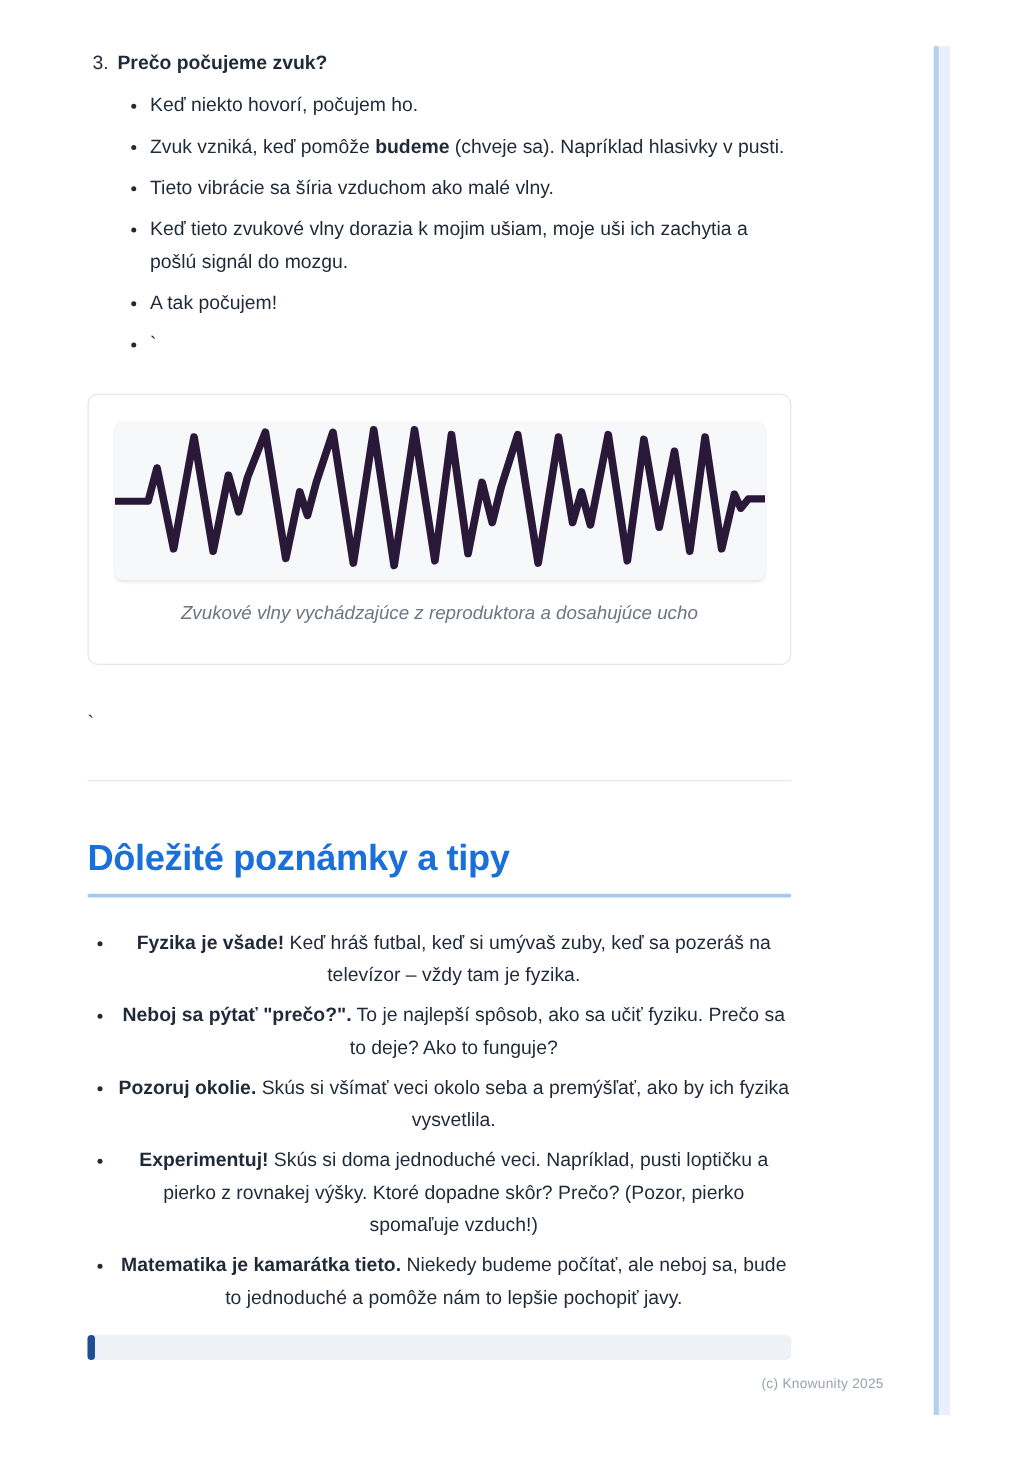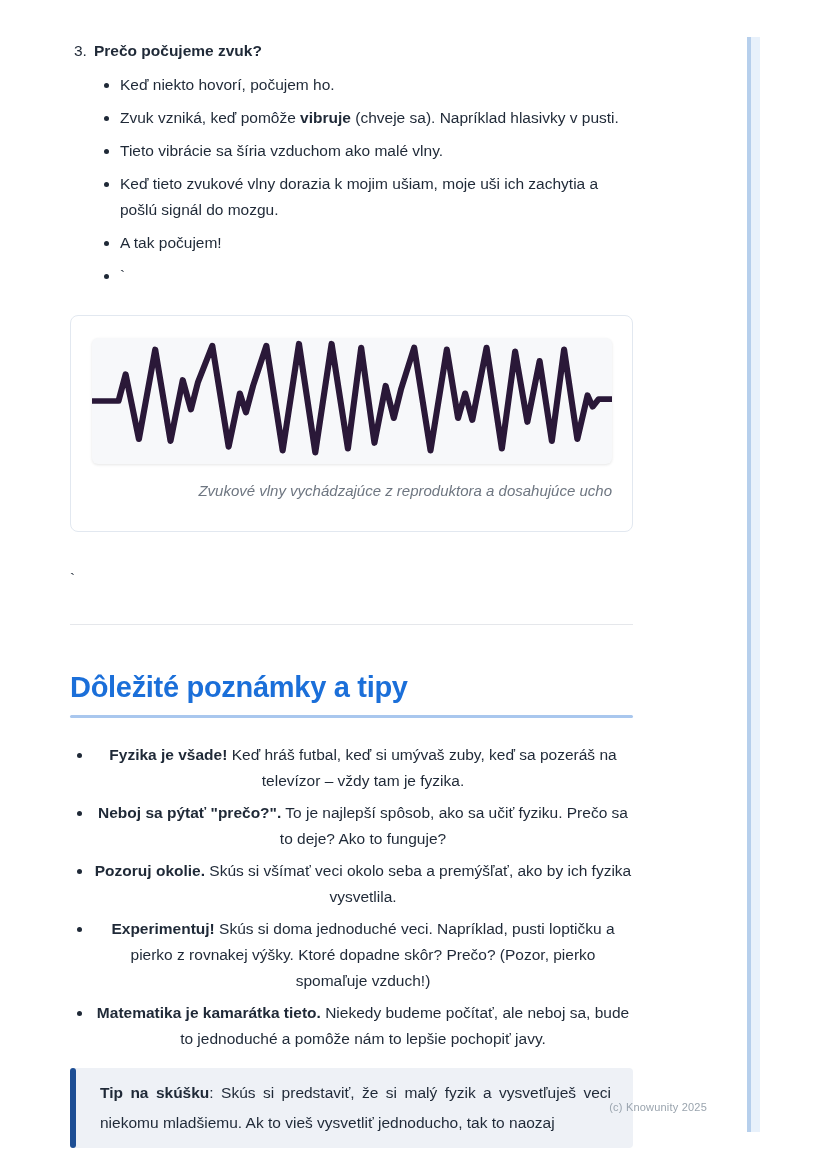--- a/index.html
+++ b/index.html
@@ -46,21 +46,21 @@
     border-radius:6px;
     box-shadow:0 1px 3px rgba(0,0,0,0.10);
     overflow:hidden;
   }
   .wave-panel svg { display:block; width:100%; height:100%; }
   .wave-panel polyline {
     fill:none; stroke:var(--waveform,#2a1838); stroke-width:6;
     stroke-linecap:round; stroke-linejoin:round;
   }
   figcaption {
-    margin-top:16px; text-align:right; font-style:italic;
+    margin-top:16px; text-align:center; font-style:italic;
     font-size:15px; line-height:21px; color:var(--caption,#6e7681);
   }
 
   .stray-backtick { margin-top:34px; font-size:15.5px; line-height:26px; }
 
   hr.section-divider {
     margin-top:32px; border:none; border-top:1px solid var(--hr,#e5e7eb); height:0;
   }
 
   h1.section-heading {
@@ -92,21 +92,21 @@
   <div class="right-strip"></div>
 
   <div class="content">
 
     <div class="numbered-item">
       <span class="item-number">3.</span><span class="item-title">Prečo počujeme zvuk?</span>
     </div>
 
     <ul class="sound-list">
         <li><span>Keď niekto hovorí, počujem ho.</span></li>
-        <li><span>Zvuk vzniká, keď pomôže </span><b>vibruje</b><span> (chveje sa). Napríklad hlasivky v pusti.</span></li>
+        <li><span>Zvuk vzniká, keď pomôže </span><b>budeme</b><span> (chveje sa). Napríklad hlasivky v pusti.</span></li>
         <li><span>Tieto vibrácie sa šíria vzduchom ako malé vlny.</span></li>
         <li><span>Keď tieto zvukové vlny dorazia k mojim ušiam, moje uši ich zachytia a pošlú signál do mozgu.</span></li>
         <li><span>A tak počujem!</span></li>
         <li><span>`</span></li>
       </ul>
 
     <figure class="wave-card">
       <div class="wave-panel">
         <svg viewBox="0 0 510 132" preserveAspectRatio="none">
           <polyline points="0,66 26,66 33,38 46,106 62,12 77,108 89,44 97,75 104,46 118,8 134,114 145,58 151,78 158,50 171,8 187,118 203,6 219,120 235,6 251,116 264,10 277,110 288,50 296,84 303,54 316,10 332,118 348,12 359,84 366,58 373,86 387,10 402,116 415,14 427,88 439,24 451,108 463,12 476,106 486,60 491,72 497,64 510,64"></polyline>
@@ -125,20 +125,19 @@
     <ul class="tips-list">
         <li><b>Fyzika je všade!</b><span> Keď hráš futbal, keď si umývaš zuby, keď sa pozeráš na televízor – vždy tam je fyzika.</span></li>
         <li><b>Neboj sa pýtať "prečo?".</b><span> To je najlepší spôsob, ako sa učiť fyziku. Prečo sa to deje? Ako to funguje?</span></li>
         <li><b>Pozoruj okolie.</b><span> Skús si všímať veci okolo seba a premýšľať, ako by ich fyzika vysvetlila.</span></li>
         <li><b>Experimentuj!</b><span> Skús si doma jednoduché veci. Napríklad, pusti loptičku a pierko z rovnakej výšky. Ktoré dopadne skôr? Prečo? (Pozor, pierko spomaľuje vzduch!)</span></li>
         <li><b>Matematika je kamarátka tieto.</b><span> Niekedy budeme počítať, ale neboj sa, bude to jednoduché a pomôže nám to lepšie pochopiť javy.</span></li>
       </ul>
 
     <div class="tip-box">
       <div class="tip-bar"></div>
-      <span><b>Tip na skúšku</b><span>: Skús si predstaviť, že si malý fyzik a vysvetľuješ veci niekomu mladšiemu. Ak to vieš vysvetliť jednoducho, tak to naozaj</span></span>
     </div>
 
   </div>
 
   <div class="watermark">(c) Knowunity 2025</div>
 
 </div>
 
 </body></html>

